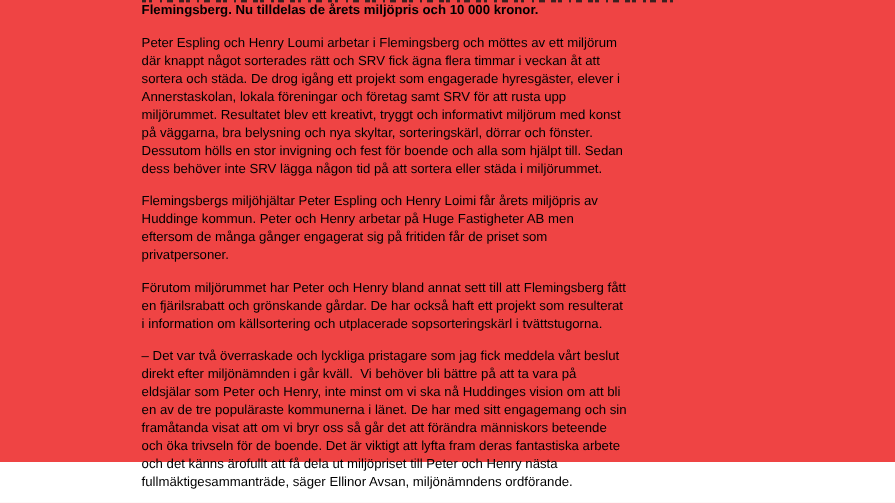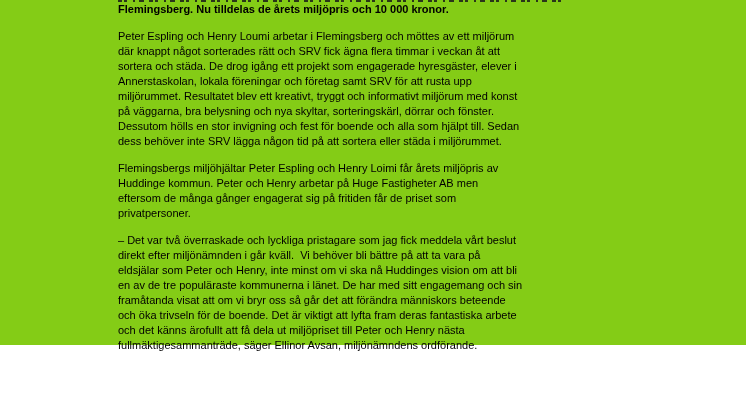--- a/index.html
+++ b/index.html
@@ -8,28 +8,28 @@
     background: #ffffff;
   }
   body {
     width: 746px;
     height: 419px;
     overflow: hidden;
   }
   .page {
     position: relative;
     width: 746px;
-    height: 345px;
+    height: 385px;
     box-sizing: border-box;
     padding: 2px 90px 0 118px;
     font-family: "Liberation Sans", "DejaVu Sans", sans-serif;
     font-size: 11px;
     line-height: 15px;
     color: #000000;
-    background: #84cc16;
+    background: #ef4444;
   }
   
   .clipped-fragment {
     position: absolute;
     top: 0;
     left: 118px;
     width: 446px;
     height: 2px;
     background: repeating-linear-gradient(
       90deg,
@@ -67,20 +67,23 @@
 miljörummet. Resultatet blev ett kreativt, tryggt och informativt miljörum med konst
 på väggarna, bra belysning och nya skyltar, sorteringskärl, dörrar och fönster.
 Dessutom hölls en stor invigning och fest för boende och alla som hjälpt till. Sedan
 dess behöver inte SRV lägga någon tid på att sortera eller städa i miljörummet.</p>
 
   <p class="para">Flemingsbergs miljöhjältar Peter Espling och Henry Loimi får årets miljöpris av
 Huddinge kommun. Peter och Henry arbetar på Huge Fastigheter AB men
 eftersom de många gånger engagerat sig på fritiden får de priset som
 privatpersoner.</p>
 
+  <p class="para">Förutom miljörummet har Peter och Henry bland annat sett till att Flemingsberg fått
+en fjärilsrabatt och grönskande gårdar. De har också haft ett projekt som resulterat
+i information om källsortering och utplacerade sopsorteringskärl i tvättstugorna.</p>
 
   <p class="para">– Det var två överraskade och lyckliga pristagare som jag fick meddela vårt beslut
 direkt efter miljönämnden i går kväll.  Vi behöver bli bättre på att ta vara på
 eldsjälar som Peter och Henry, inte minst om vi ska nå Huddinges vision om att bli
 en av de tre populäraste kommunerna i länet. De har med sitt engagemang och sin
 framåtanda visat att om vi bryr oss så går det att förändra människors beteende
 och öka trivseln för de boende. Det är viktigt att lyfta fram deras fantastiska arbete
 och det känns ärofullt att få dela ut miljöpriset till Peter och Henry nästa
 fullmäktigesammanträde, säger Ellinor Avsan, miljönämndens ordförande.</p>
 </div>

